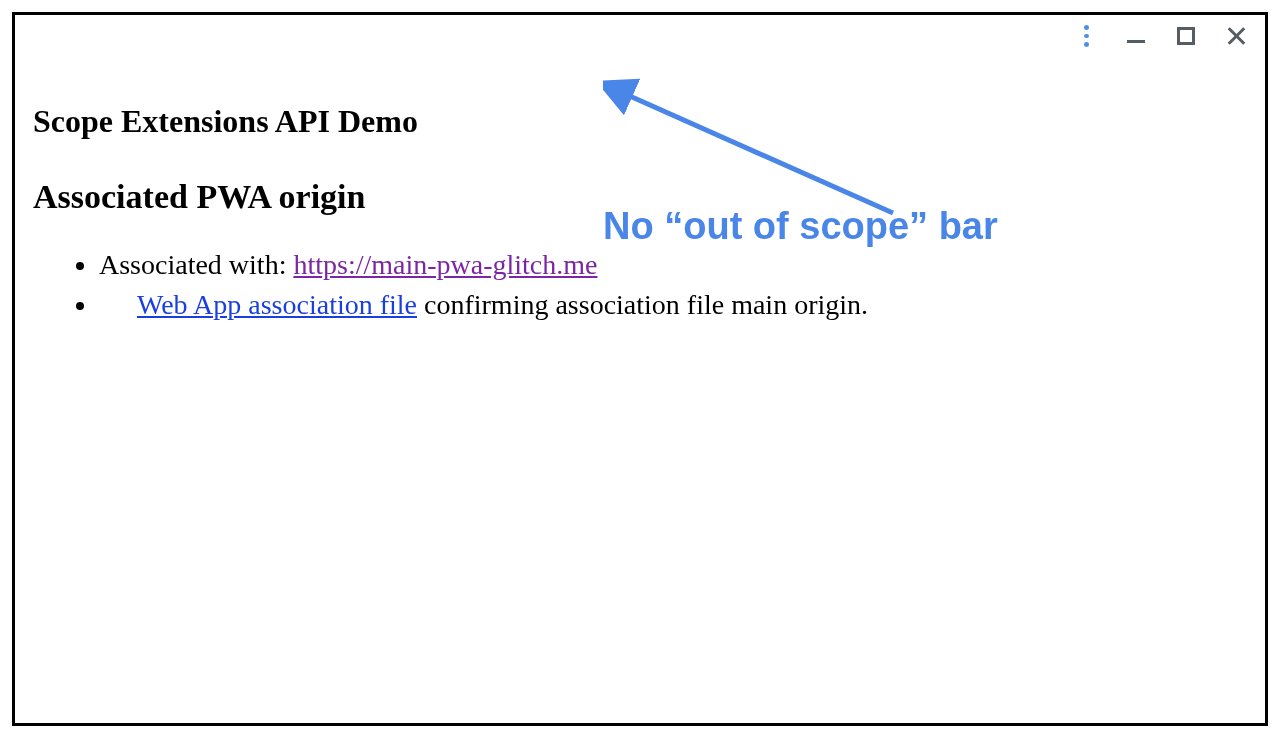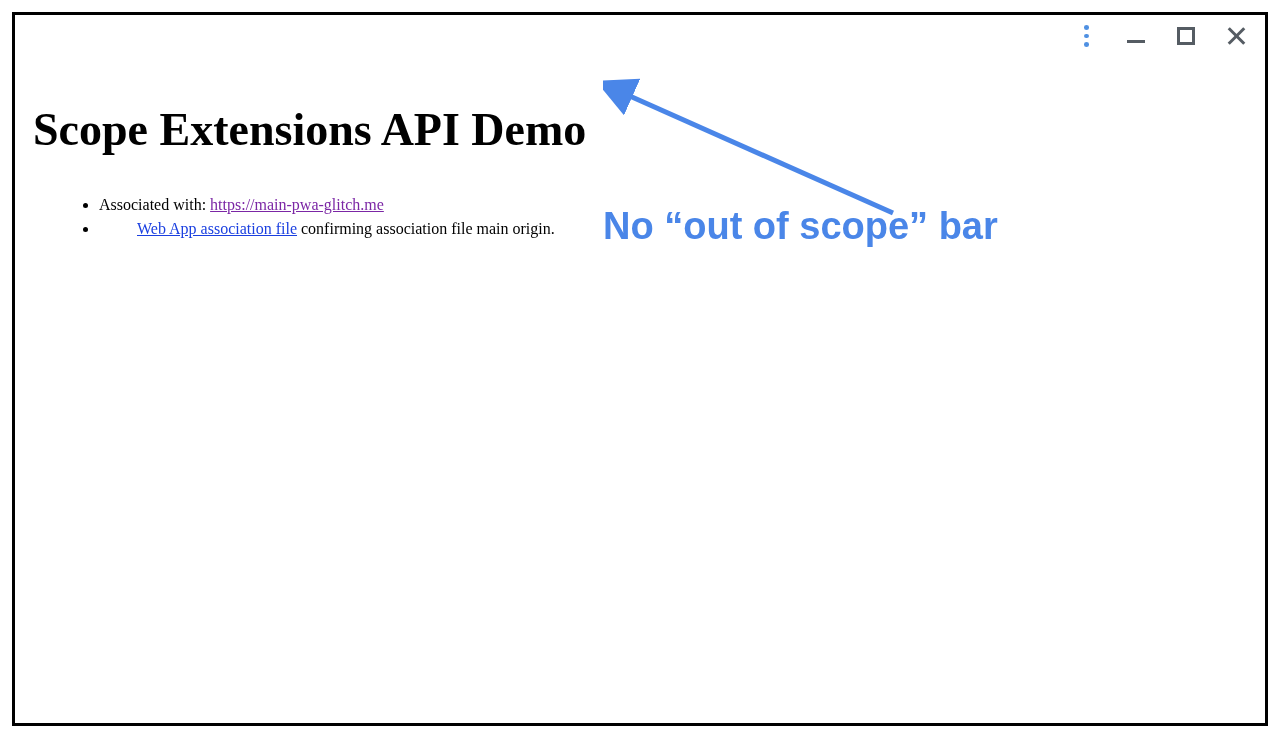--- a/index.html
+++ b/index.html
@@ -71,35 +71,35 @@
     .close-x::before { transform: rotate(45deg); }
     .close-x::after { transform: rotate(-45deg); }
 
     .content {
       position: absolute;
       top: 88px;
       left: 18px;
       right: 18px;
     }
     h1.page-title {
-      font-size: 46px;
+      font-size: 32px;
       font-weight: bold;
       color: #000;
       margin-bottom: 38px;
     }
     h2.subheading {
       font-size: 34px;
       font-weight: bold;
       color: #000;
       margin-bottom: 30px;
     }
     ul.assoc-list {
       list-style: disc;
       padding-left: 66px;
-      font-size: 16px;
+      font-size: 28px;
       line-height: 1.35;
       color: #000;
     }
     ul.assoc-list li { margin-bottom: 2px; }
     a.visited-link { color: #7b26a5; text-decoration: underline; }
     a.normal-link  { color: #1a3fe0; text-decoration: underline; margin-left: 38px; }
 
     .annotation {
       position: absolute;
       left: 588px;
@@ -138,20 +138,21 @@
     <div class="icon" title="maximize">
       <div class="maximize-square"></div>
     </div>
     <div class="icon" title="close">
       <div class="close-x"></div>
     </div>
   </div>
 
   <div class="content">
     <h1 class="page-title">Scope Extensions API Demo</h1>
+    <h2 class="subheading">Associated PWA origin</h2>
     <ul class="assoc-list">
       <li>
         <span>Associated with: </span><a href="#" class="visited-link">https://main-pwa-glitch.me</a>
       </li>
       <li>
         <a href="#" class="normal-link">Web App association file</a><span> confirming association file main origin.</span>
       </li>
     </ul>
   </div>
 

